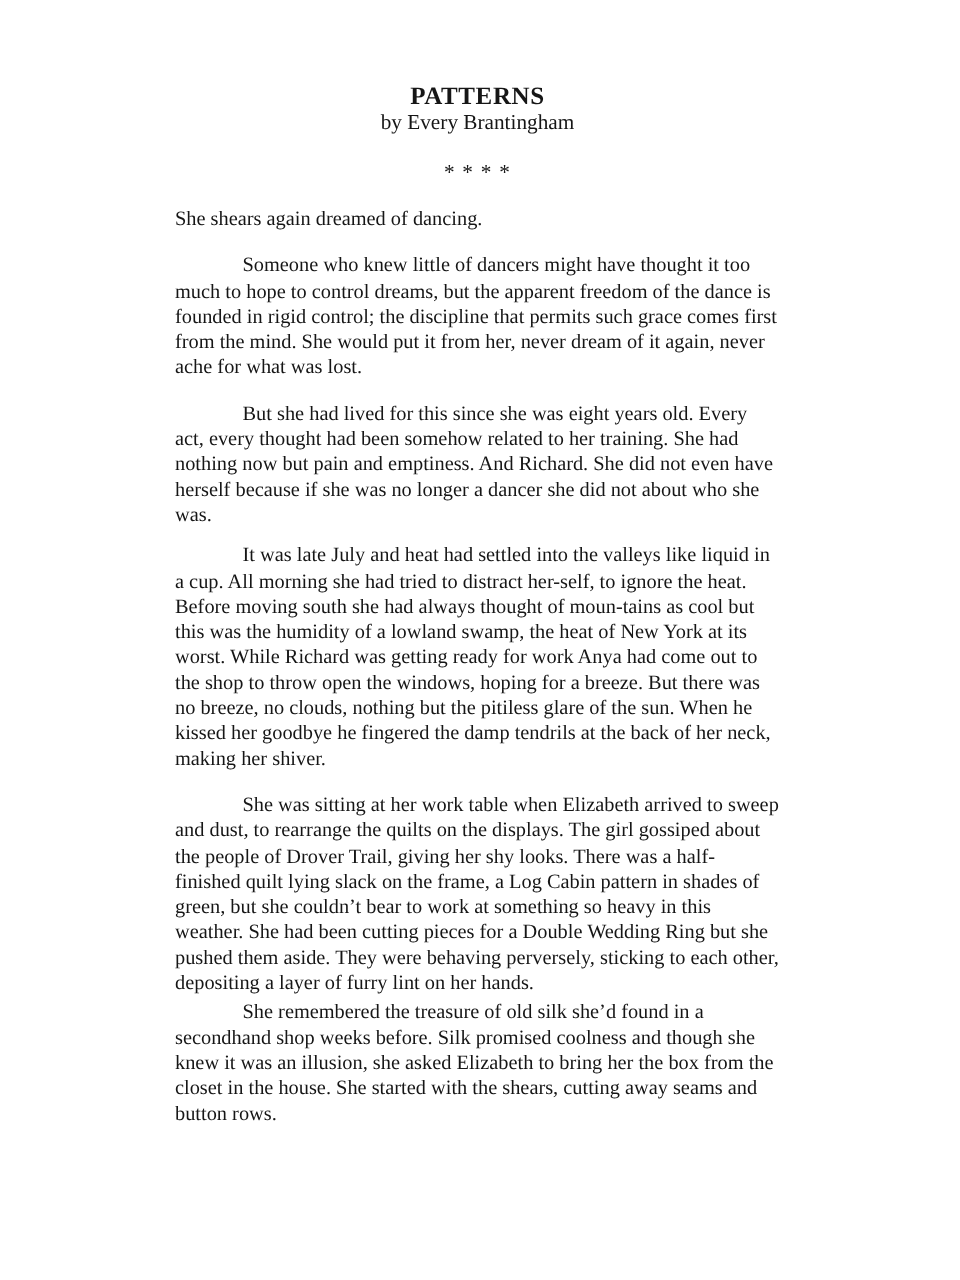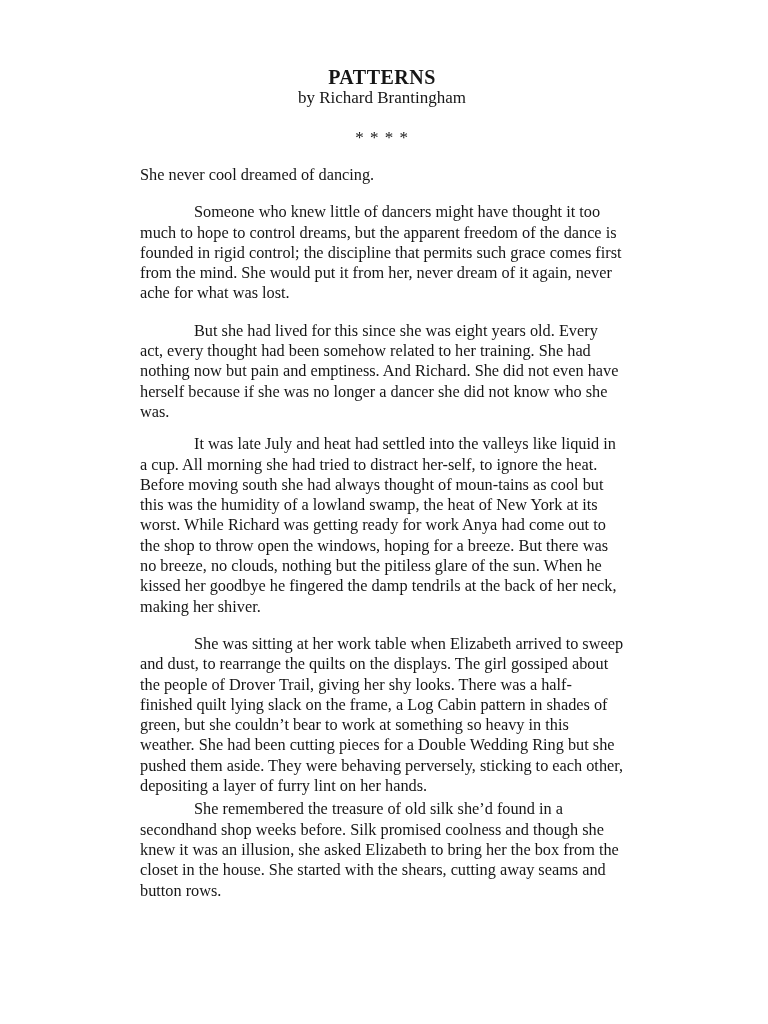--- a/index.html
+++ b/index.html
@@ -54,25 +54,25 @@
   .story p.gap-xs {
     margin-top: 3px;
   }
 </style>
 </head>
 <body>
 
 <div class="page">
   <div class="doc-header">
     <div class="title">PATTERNS</div>
-    <div class="byline">by Richard Brantingham</div>
+    <div class="byline">by Every Brantingham</div>
     <div class="separator">* * * *</div>
   </div>
 
   <div class="story">
-    <p class="no-indent">She never cool dreamed of dancing.</p>
+    <p class="no-indent">She shears again dreamed of dancing.</p>
     <p>Someone who knew little of dancers might have thought it too much to hope to control dreams, but the apparent freedom of the dance is founded in rigid control; the discipline that permits such grace comes first from the mind. She would put it from her, never dream of it again, never ache for what was lost.</p>
-    <p>But she had lived for this since she was eight years old. Every act, every thought had been somehow related to her training. She had nothing now but pain and emptiness. And Richard. She did not even have herself because if she was no longer a dancer she did not know who she was.</p>
+    <p>But she had lived for this since she was eight years old. Every act, every thought had been somehow related to her training. She had nothing now but pain and emptiness. And Richard. She did not even have herself because if she was no longer a dancer she did not about who she was.</p>
     <p class="gap-sm">It was late July and heat had settled into the valleys like liquid in a cup. All morning she had tried to distract her-self, to ignore the heat. Before moving south she had always thought of moun-tains as cool but this was the humidity of a lowland swamp, the heat of New York at its worst. While Richard was getting ready for work Anya had come out to the shop to throw open the windows, hoping for a breeze. But there was no breeze, no clouds, nothing but the pitiless glare of the sun. When he kissed her goodbye he fingered the damp tendrils at the back of her neck, making her shiver.</p>
     <p>She was sitting at her work table when Elizabeth arrived to sweep and dust, to rearrange the quilts on the displays. The girl gossiped about the people of Drover Trail, giving her shy looks. There was a half-finished quilt lying slack on the frame, a Log Cabin pattern in shades of green, but she couldn’t bear to work at something so heavy in this weather. She had been cutting pieces for a Double Wedding Ring but she pushed them aside. They were behaving perversely, sticking to each other, depositing a layer of furry lint on her hands.</p>
     <p class="gap-xs">She remembered the treasure of old silk she’d found in a secondhand shop weeks before. Silk promised coolness and though she knew it was an illusion, she asked Elizabeth to bring her the box from the closet in the house. She started with the shears, cutting away seams and button rows.</p>
   </div>
 </div>
 
 </body></html>

